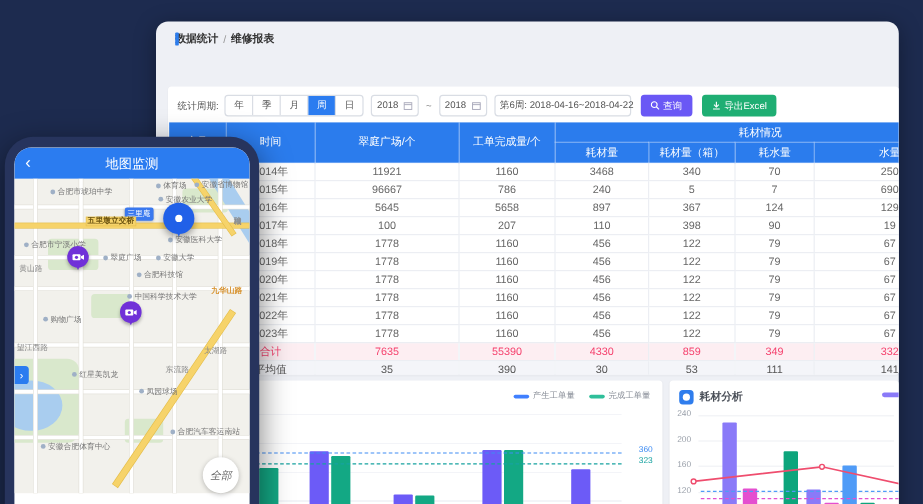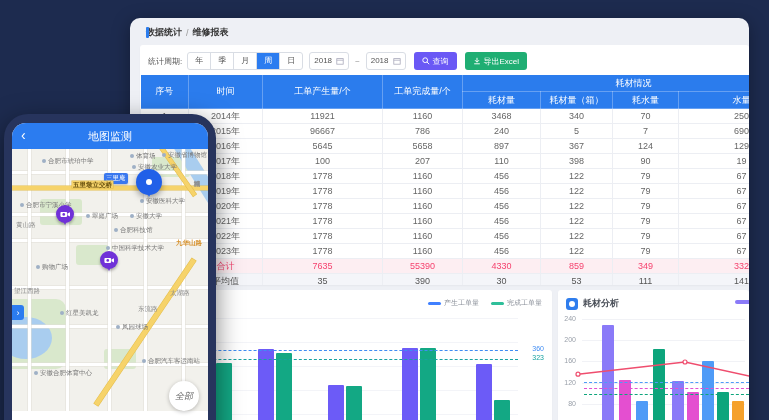--- a/index.html
+++ b/index.html
@@ -4,21 +4,21 @@
 <style>
   html,body{margin:0;padding:0;background:#1d2b4f;font-family:"Liberation Sans",sans-serif;}
   #stage{position:relative;width:769px;height:420px;overflow:hidden;background:#1d2b4f;}
 
   
   .window{position:absolute;left:130px;top:18px;width:619px;height:430px;background:#eef0f5;
           border-radius:10px 10px 0 0;z-index:1;overflow:hidden;box-shadow:0 4px 18px rgba(0,0,0,.35);}
   .crumb{position:absolute;left:16px;top:8px;display:flex;align-items:center;font-size:9px;color:#333;font-weight:bold;}
   .crumb .bar{width:3px;height:11px;background:#2b7ced;margin-right:6px;border-radius:1px;}
   .crumb .sep{margin:0 4px;color:#999;font-weight:normal;}
-  .card{position:absolute;background:#fff;border-radius:3px;box-shadow:0 1px 2px rgba(0,0,0,.04);}
+  .card{position:absolute;background:#fff;border-radius:3px;box-shadow:0 1px 2px rgba(0,0,0,.04);margin-top:27px;}
   #tableCard{left:10px;top:27px;width:609px;height:240px;overflow:hidden;}
 
   
   .filters{position:absolute;left:6px;top:6px;right:0;height:20px;display:flex;align-items:center;font-size:8px;color:#555;}
   .filters .lbl{margin:0 5px 0 2px;}
   .seg{display:flex;border:1px solid #d9dde4;border-radius:3px;overflow:hidden;background:#fff;}
   .seg-btn{width:22px;height:16px;line-height:16px;text-align:center;color:#555;border-right:1px solid #d9dde4;cursor:pointer;}
   .seg-btn:last-child{border-right:none;}
   .seg-btn.active{background:#2b7cf0;color:#fff;}
   .fbox{height:16px;line-height:16px;border:1px solid #d9dde4;border-radius:3px;background:#fff;padding:0 4px;margin-left:6px;
@@ -123,20 +123,23 @@
             </svg>
         </div>
         <span class="tilde">~</span>
         <div class="fbox">
           <span>2018</span>
           <svg class="cal" width="8" height="8" viewBox="0 0 10 10">
               <rect x="1" y="2" width="8" height="7" fill="none" stroke="#aab" stroke-width="1"></rect>
               <line x1="1" y1="4" x2="9" y2="4" stroke="#aab" stroke-width="1"></line>
             </svg>
         </div>
+        <div class="fbox" style="width:104px">
+          <span>第6周: 2018-04-16~2018-04-22</span>
+        </div>
         <div class="btn btn-search">
           <svg width="8" height="8" viewBox="0 0 10 10">
               <circle cx="4" cy="4" r="3" fill="none" stroke="#fff" stroke-width="1.2"></circle>
               <line x1="6.2" y1="6.2" x2="9" y2="9" stroke="#fff" stroke-width="1.2"></line>
             </svg>
           <span>查询</span>
         </div>
         <div class="btn btn-export">
           <svg width="8" height="8" viewBox="0 0 10 10">
               <line x1="5" y1="1" x2="5" y2="6" stroke="#fff" stroke-width="1.2"></line>
@@ -155,21 +158,21 @@
             <col style="width:80px">
           <col style="width:78px">
             <col style="width:72px">
             <col style="width:66px">
             <col style="width:126px">
         </colgroup>
         <thead>
           <tr>
             <th rowspan="2">序号</th>
             <th rowspan="2">时间</th>
-            <th rowspan="2">工单产生量/个</th>
+            <th rowspan="2">翠庭广场/个</th>
             <th rowspan="2">工单完成量/个</th>
             <th colspan="4">耗材情况</th>
           </tr>
           <tr>
             <th>耗材量</th>
             <th>耗材量（箱）</th>
             <th>耗水量</th>
             <th>水量</th>
           </tr>
         </thead>

